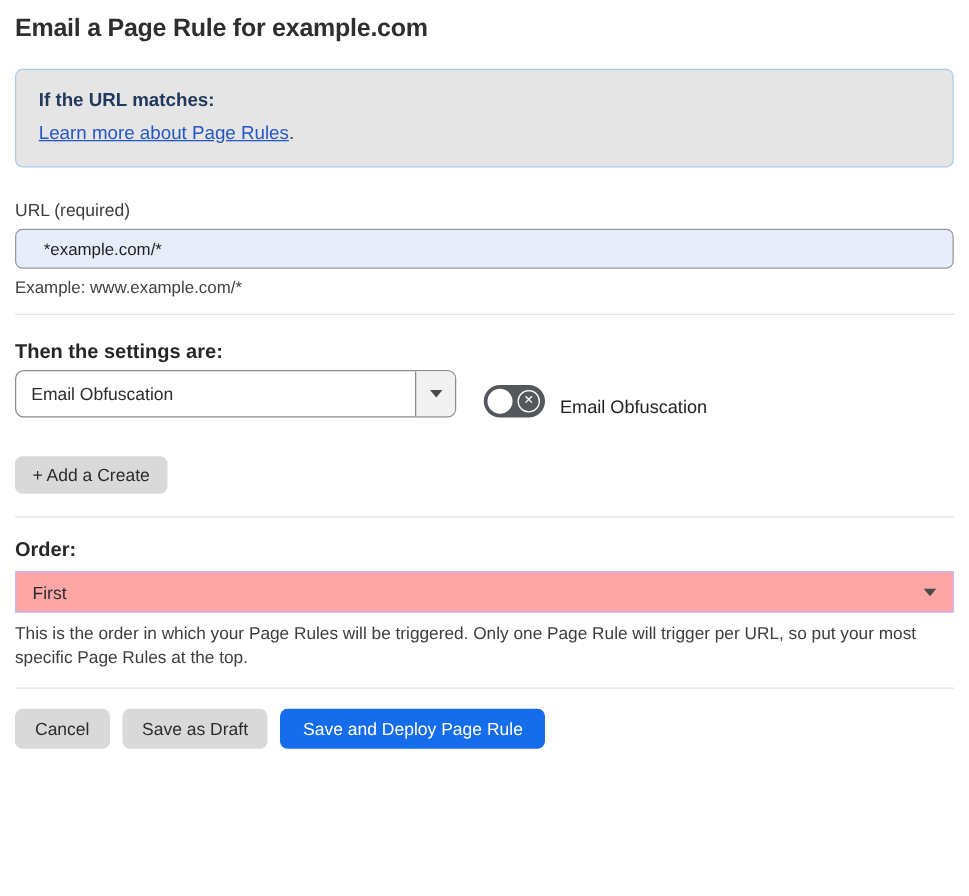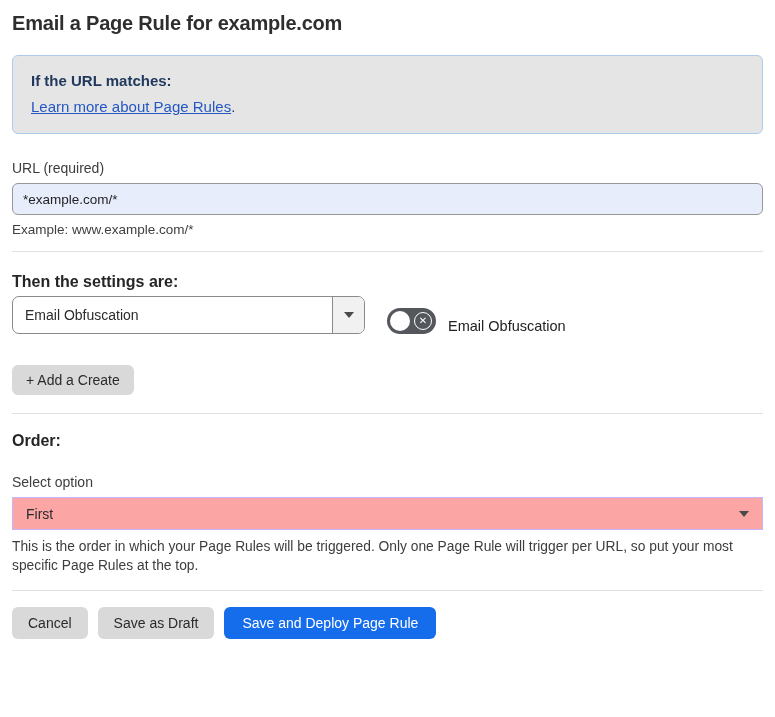--- a/index.html
+++ b/index.html
@@ -45,21 +45,21 @@
   .helper-text { margin-top: 7px; font-size: 13.5px; color: #404040; }
 
   
   .url-input {
     margin-top: 7px;
     width: 100%;
     height: 32px;
     background: #e7edfb;
     border: 1px solid #979797;
     border-radius: 6px;
-    padding: 0 10px;
+    padding: 0 22px;
     font-family: "Liberation Sans", sans-serif;
     font-size: 13.5px;
     color: #1f1f1f;
     outline: none;
   }
 
   hr.divider {
     border: none;
     border-top: 1px solid #e0e0e0;
     margin-top: 14px;
@@ -207,21 +207,20 @@
     </div>
     <span class="toggle-label">Email Obfuscation</span>
   </div>
 
   <button class="btn add-setting-btn">+ Add a Create</button>
 
   <hr class="divider" style="margin-top:18px;">
 
   <div class="section-heading order">Order:</div>
 
-  <div class="field-label" style="margin-top:24px;">Select option</div>
 
   <div class="order-select">
     <span class="select-value">First</span>
     <span class="tri-down"></span>
   </div>
 
   <div class="order-helper">This is the order in which your Page Rules will be triggered. Only one Page Rule will trigger per URL, so put your most specific Page Rules at the top.</div>
 
   <hr class="divider" style="margin-top:15px;">
 

